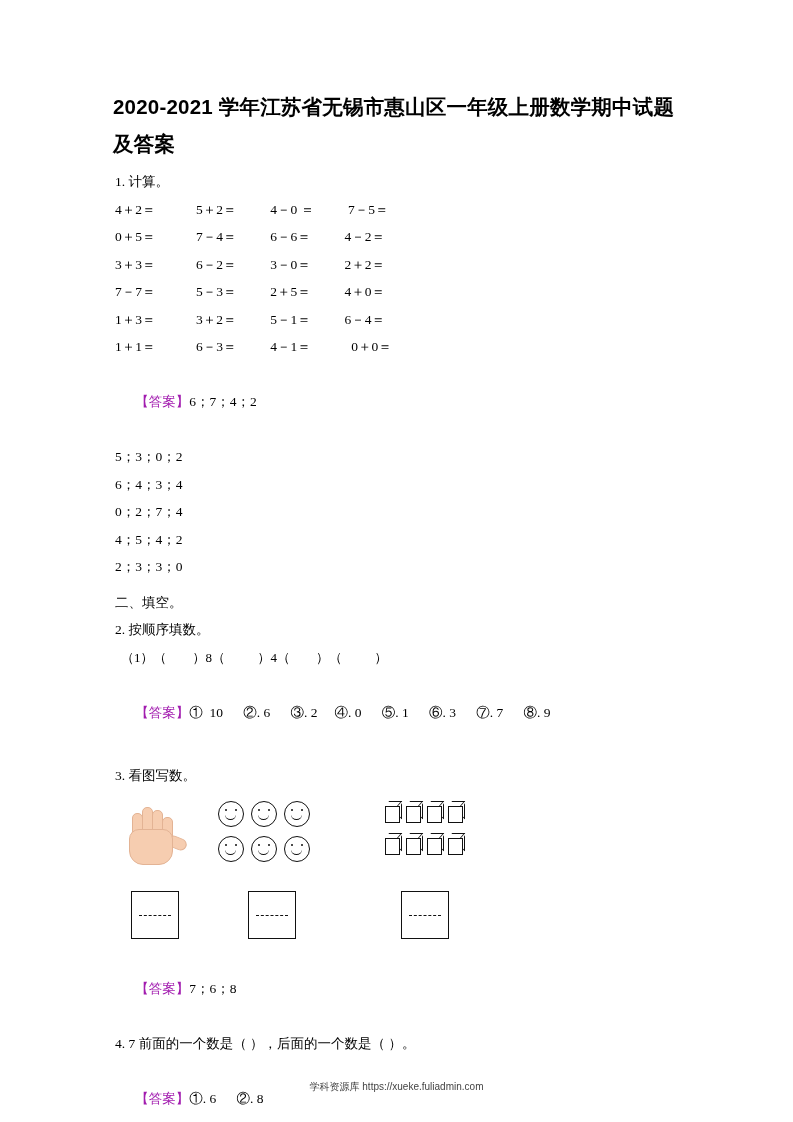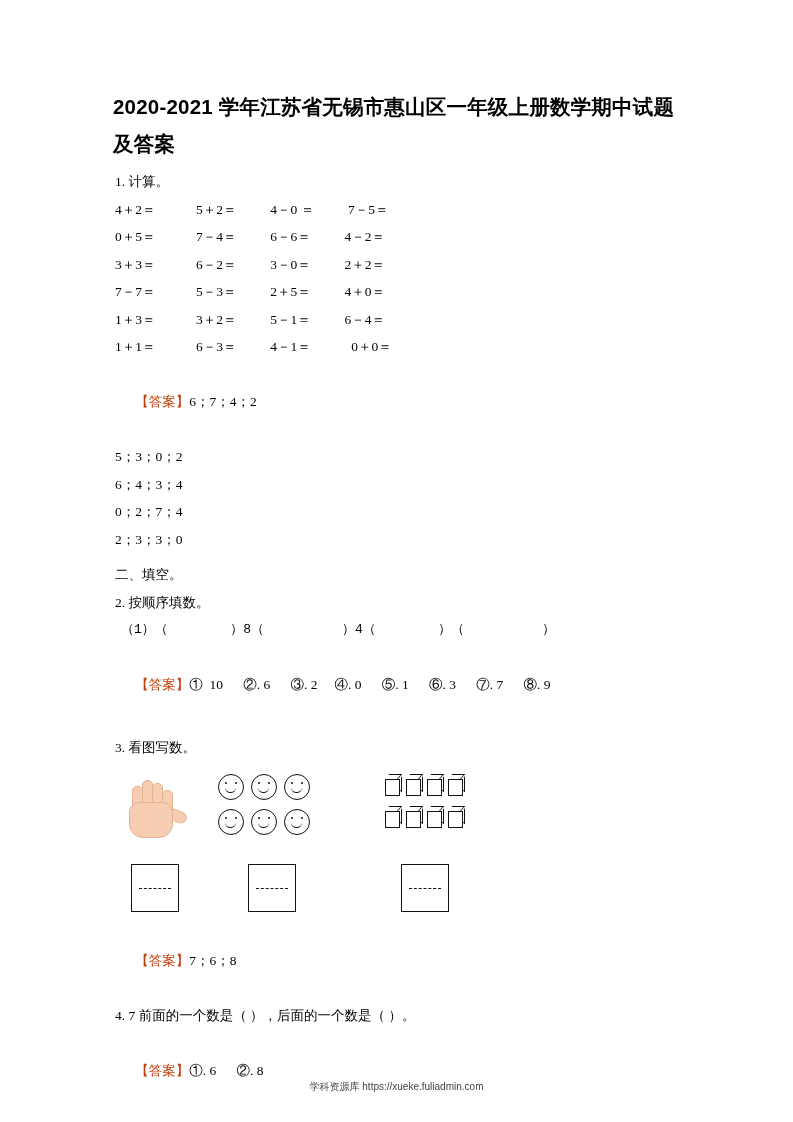--- a/index.html
+++ b/index.html
@@ -52,30 +52,30 @@
     padding-left: 2px;
   }
   .ans-line {
     font-family: "Liberation Serif", serif;
     font-size: 13.5px;
     line-height: 27.5px;
     padding-left: 2px;
     white-space: pre;
   }
   .ans-tag {
-    color: #c2410c;
+    color: #a21caf;
   }
   .sec-line {
     font-family: "Liberation Serif", serif;
     font-size: 13.5px;
     line-height: 27.5px;
     padding-left: 2px;
   }
   .fill-row {
-    font-family: Liberation Mono, monospace;
+    font-family: Liberation Serif, serif;
     font-size: 13px;
     line-height: 27.5px;
     padding-left: 8px;
     white-space: pre;
   }
   .figure-area {
     position: relative;
     height: 152px;
     margin-top: 6px;
   }
@@ -252,20 +252,21 @@
     <div class="calc-row">7－7＝            5－3＝          2＋5＝          4＋0＝</div>
     <div class="calc-row">1＋3＝            3＋2＝          5－1＝          6－4＝</div>
     <div class="calc-row">1＋1＝            6－3＝          4－1＝            0＋0＝</div>
 
     <div class="ans-line">
       <span class="ans-tag">【答案】</span><span>6；7；4；2</span>
     </div>
     <div class="ans-line">5；3；0；2</div>
     <div class="ans-line">6；4；3；4</div>
     <div class="ans-line">0；2；7；4</div>
+    <div class="ans-line">4；5；4；2</div>
     <div class="ans-line">2；3；3；0</div>
 
     <div class="sec-line" style="margin-top:8px;">二、填空。</div>
 
     <div class="q-line">2. 按顺序填数。</div>
     <div class="fill-row">（1）（        ）8（          ）4（        ）（          ）</div>
     <div class="ans-line">
       <span class="ans-tag">【答案】</span><span>①  10      ②. 6      ③. 2     ④. 0      ⑤. 1      ⑥. 3      ⑦. 7      ⑧. 9</span>
     </div>
 

